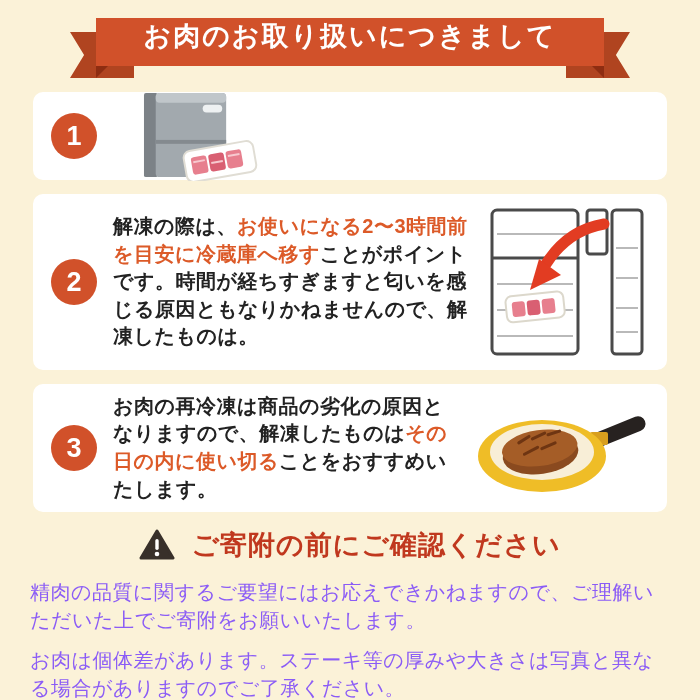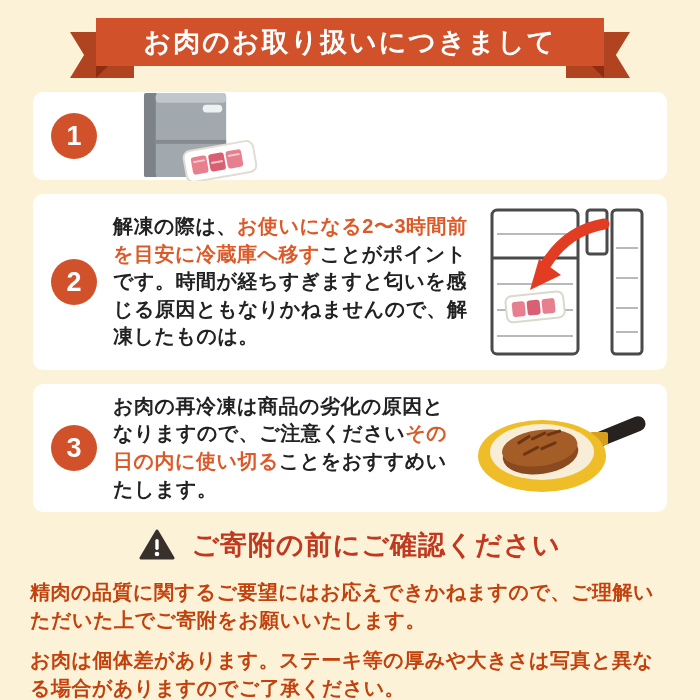--- a/index.html
+++ b/index.html
@@ -15,21 +15,21 @@
   .ribbon { position:relative; width:560px; height:62px; margin:18px auto 0; }
   .ribbon-tail { position:absolute; top:14px; width:64px; height:46px; background:#b04420; z-index:1; }
   .ribbon-tail.left  { left:0;  clip-path:polygon(0 0,100% 0,100% 100%,0 100%,22% 50%); }
   .ribbon-tail.right { right:0; clip-path:polygon(0 0,100% 0,78% 50%,100% 100%,0 100%); }
   .ribbon-fold { position:absolute; width:0; height:0; top:48px; z-index:2; }
   .ribbon-fold.left  { left:26px;  border-top:12px solid #8e2d11; border-right:12px solid transparent; }
   .ribbon-fold.right { right:26px; border-top:12px solid #8e2d11; border-left:12px solid transparent; }
   .ribbon-main {
     position:absolute; left:26px; right:26px; top:0; height:48px;
     background:#d1512a; z-index:3;
-    display:flex; align-items:center; justify-content:center;
+    display:flex; align-items:flex-start; justify-content:center;
   }
   .ribbon-main span { color:#fff; font-size:27px; font-weight:700; letter-spacing:2px; white-space:nowrap; }
 
   
   .card {
     background:#fff; border-radius:10px;
     margin:0 33px 14px; padding:14px 18px;
     display:flex; align-items:center; gap:16px;
   }
   .card-1 { margin-top:12px; height:88px; }
@@ -50,21 +50,21 @@
   .illus { flex:0 0 auto; display:flex; align-items:center; justify-content:center; }
 
   
   .notice-heading {
     margin-top:10px; height:38px;
     display:flex; align-items:center; justify-content:center; gap:16px;
     color:#c0381e; font-size:27px; font-weight:700; letter-spacing:1px;
   }
   .notice-body { margin:14px 30px 0; }
   .notice-body p {
-    font-size:20px; font-weight:700; line-height:1.4; color:#c2410c;
+    font-size:20px; font-weight:400; line-height:1.4; color:#8b5cf6;
     letter-spacing:0.5px;
   }
   .notice-body p + p { margin-top:12px; }
 </style>
 </head>
 <body>
 
 <div class="page">
 
   <div class="ribbon">
@@ -122,21 +122,21 @@
           <rect x="28" y="94" width="13" height="15" rx="3" fill="#e77f8e"></rect>
           <rect x="43" y="94" width="13" height="15" rx="3" fill="#d95f72"></rect>
           <rect x="58" y="94" width="13" height="15" rx="3" fill="#e77f8e"></rect>
         </g>
       </svg>
     </div>
   </section>
 
   <section class="card card-3">
     <div class="num-circle">3</div>
-    <p class="step-text"><span>お肉の再冷凍は商品の劣化の原因となりますので、ご注意ください</span><span class="hl">その日の内に使い切る</span><span>ことをおすすめいたします。</span></p>
+    <p class="step-text"><span>お肉の再冷凍は商品の劣化の原因となりますので、解凍したものは</span><span class="hl">その日の内に使い切る</span><span>ことをおすすめいたします。</span></p>
     <div class="illus">
       <svg width="175" height="100" viewBox="0 0 175 100">
         <g transform="rotate(-22 135 38)">
           <rect x="116" y="30" width="58" height="15" rx="7.5" fill="#272220"></rect>
         </g>
         <rect x="116" y="34" width="18" height="13" rx="2" fill="#d89f1e"></rect>
         <ellipse cx="68" cy="58" rx="64" ry="36" fill="#efbd27"></ellipse>
         <ellipse cx="68" cy="54" rx="52" ry="28" fill="#f8eed7"></ellipse>
         <g transform="rotate(-8 66 52)">
           <ellipse cx="66" cy="56" rx="38" ry="20" fill="#8a4a1f"></ellipse>

